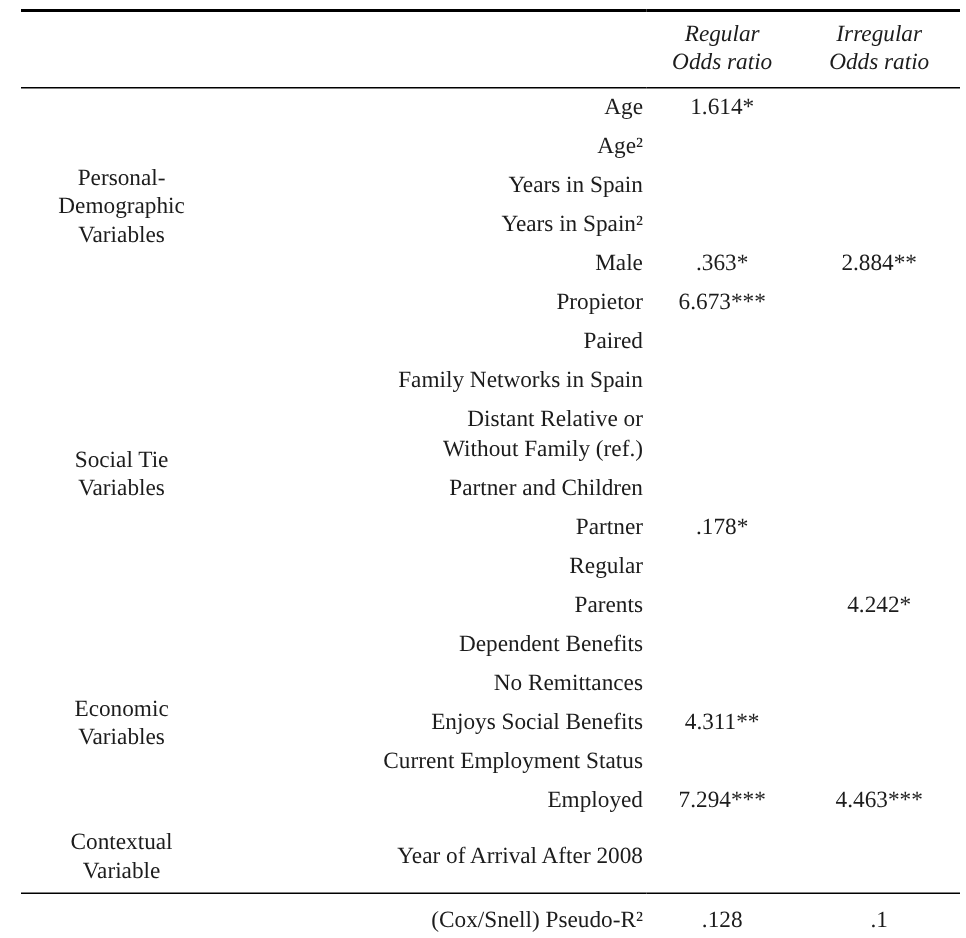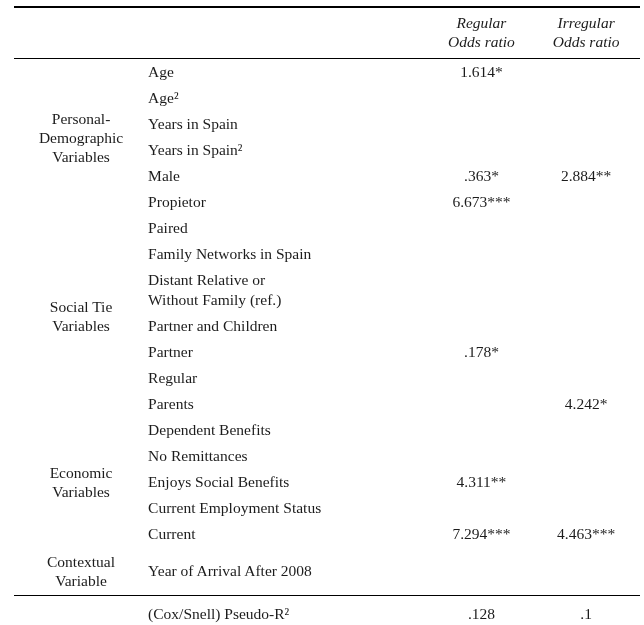--- a/index.html
+++ b/index.html
@@ -46,21 +46,21 @@
     line-height: 19px;
     padding: 5px 2px 7px 2px;
     vertical-align: top;
   }
   td.group-cell {
     text-align: center;
     vertical-align: middle;
     line-height: 19px;
     padding-left: 4px;
   }
-  td.var-cell { text-align: left; }
+  td.var-cell { text-align: right; }
   td.val-cell { text-align: center; font-family: Liberation Serif, serif; }
   tr.tall td.var-cell, tr.tall td.val-cell { padding-top: 14px; padding-bottom: 14px; }
   tfoot td { padding-top: 8px; padding-bottom: 8px; }
 </style>
 </head>
 <body>
 
 <div class="page">
   <table class="odds-table">
     <colgroup>
@@ -168,21 +168,21 @@
           <td class="var-cell">Enjoys Social Benefits</td>
           <td class="val-cell">4.311**</td>
           <td class="val-cell"></td>
         </tr>
         <tr>
           <td class="var-cell">Current Employment Status</td>
           <td class="val-cell"></td>
           <td class="val-cell"></td>
         </tr>
         <tr>
-          <td class="var-cell">Current</td>
+          <td class="var-cell">Employed</td>
           <td class="val-cell">7.294***</td>
           <td class="val-cell">4.463***</td>
         </tr>
         <tr class="tall">
           <td class="group-cell" rowspan="1">Contextual
 Variable</td>
           <td class="var-cell">Year of Arrival After 2008</td>
           <td class="val-cell"></td>
           <td class="val-cell"></td>
         </tr>

